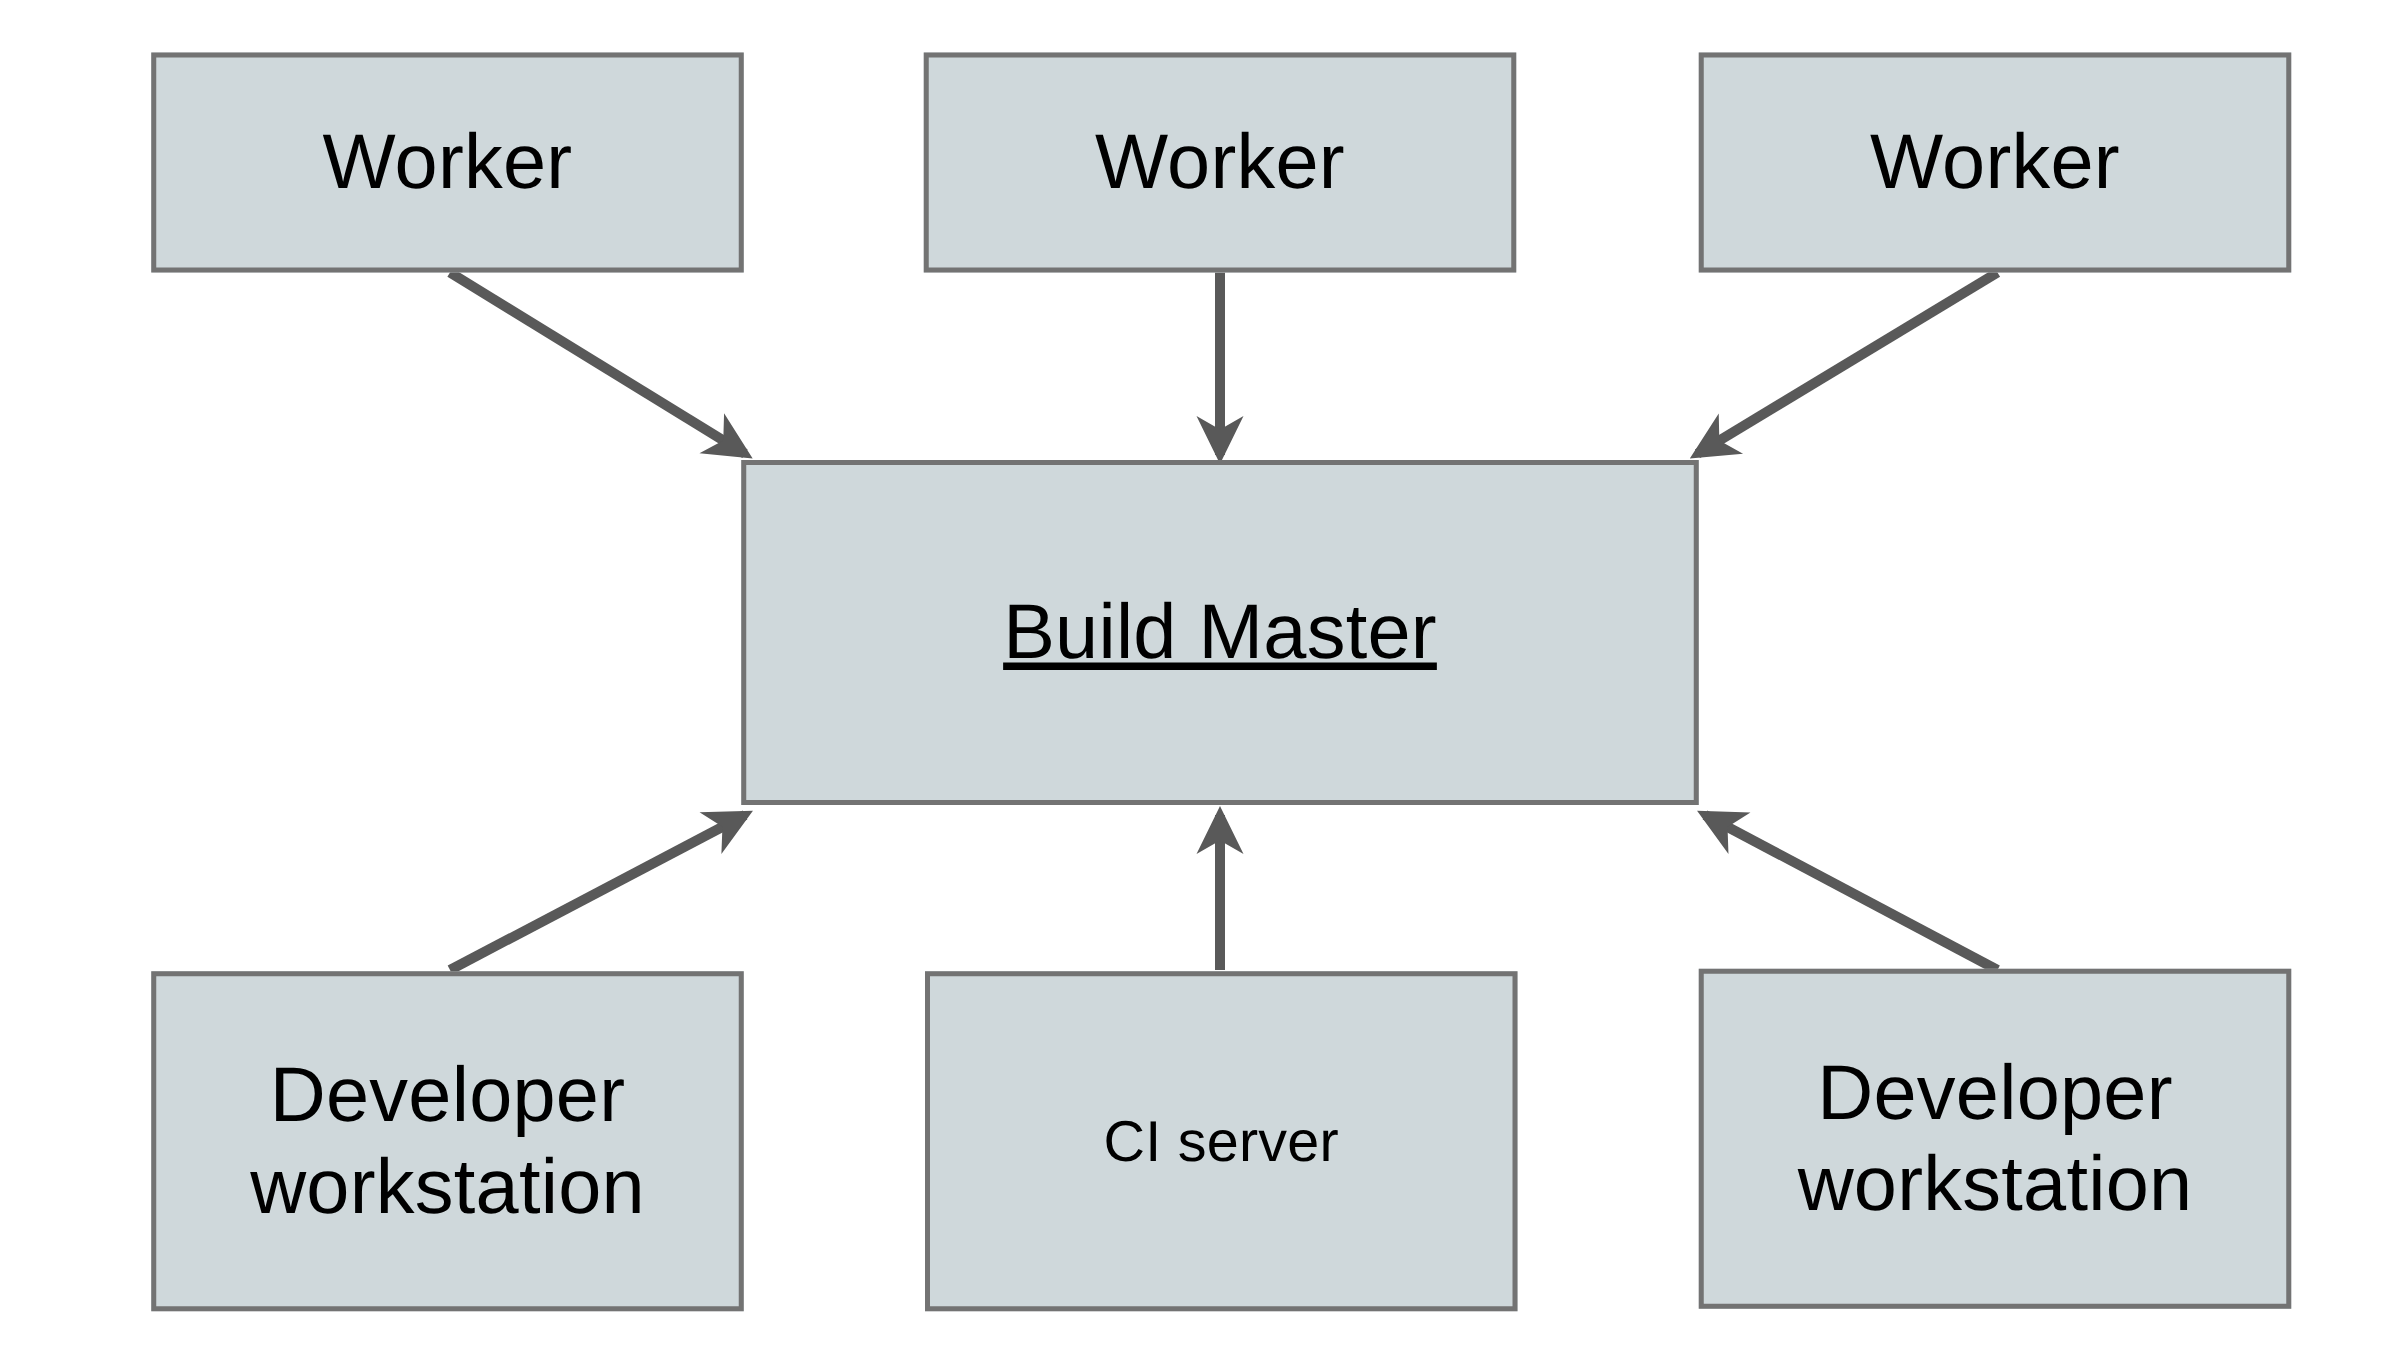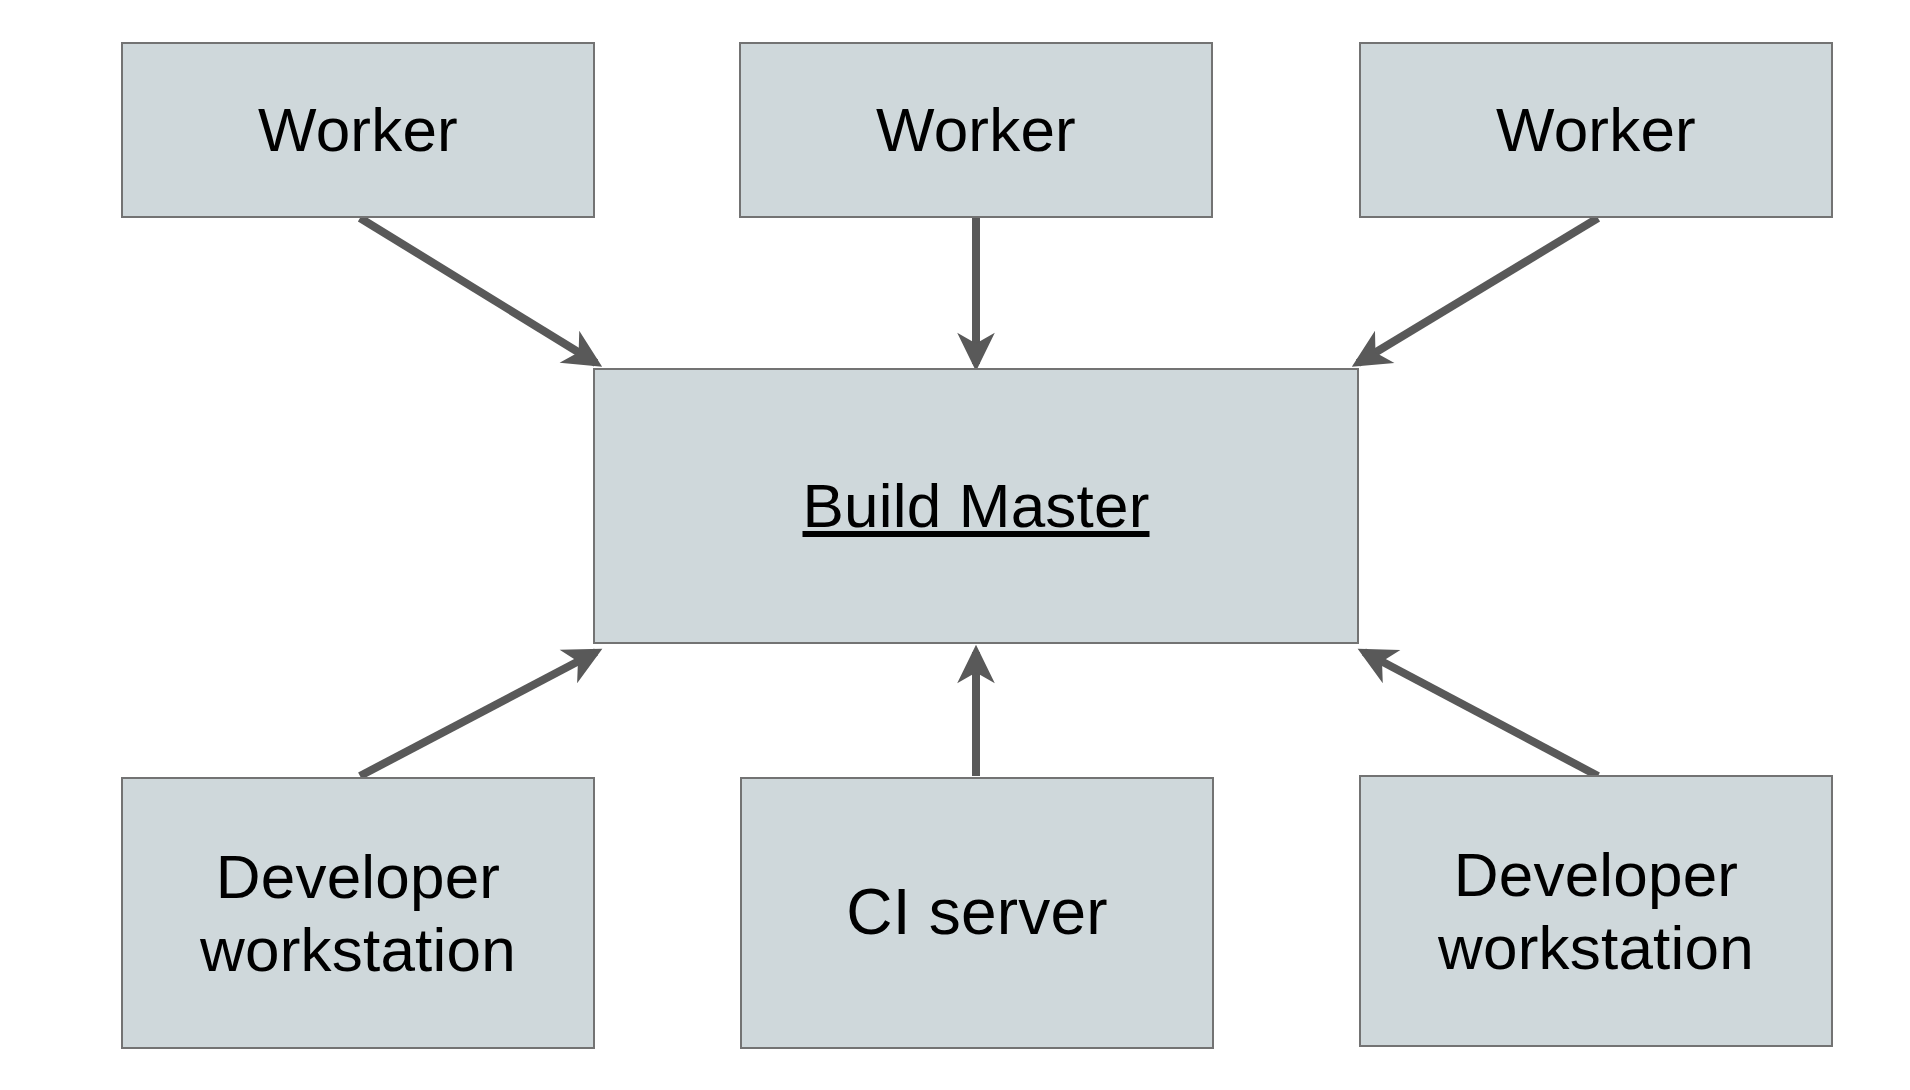--- a/index.html
+++ b/index.html
@@ -23,21 +23,21 @@
     left: 0;
     top: 0;
     width: 1910px;
     height: 1090px;
     pointer-events: none;
   }
   .node {
     position: absolute;
     box-sizing: border-box;
     background: #cfd8db;
-    border: 2px solid #737373;
+    border: 4px solid #737373;
     display: flex;
     align-items: center;
     justify-content: center;
     text-align: center;
     color: #000000;
     line-height: 1.18;
     white-space: pre-line;
     letter-spacing: 0.2px;
   }
   .node-label {
@@ -45,21 +45,21 @@
     width: 100%;
     padding: 0 10px;
     box-sizing: border-box;
   }
   
   #node-worker-1      { left: 121px;  top: 42px;  width: 474px; height: 176px; font-size: 62px; }
   #node-worker-2      { left: 739px;  top: 42px;  width: 474px; height: 176px; font-size: 62px; }
   #node-worker-3      { left: 1359px; top: 42px;  width: 474px; height: 176px; font-size: 62px; }
   #node-build-master  { left: 593px;  top: 368px; width: 766px; height: 276px; font-size: 62px; text-decoration: underline; }
   #node-dev-left      { left: 121px;  top: 777px; width: 474px; height: 272px; font-size: 62px; }
-  #node-ci-server     { left: 740px;  top: 777px; width: 474px; height: 272px; font-size: 64px; }
+  #node-ci-server     { left: 740px;  top: 777px; width: 474px; height: 272px; font-size: 46px; }
   #node-dev-right     { left: 1359px; top: 775px; width: 474px; height: 272px; font-size: 62px; }
 </style>
 </head>
 <body>
 
 <div id="diagram-canvas">
 
   <svg id="arrow-layer" viewBox="0 0 1910 1090" width="1910" height="1090" xmlns="http://www.w3.org/2000/svg" aria-hidden="true">
     <defs>
       <marker id="arrowhead" markerWidth="5.2" markerHeight="5.2" refX="4.1" refY="2.6" orient="auto" markerUnits="strokeWidth">

